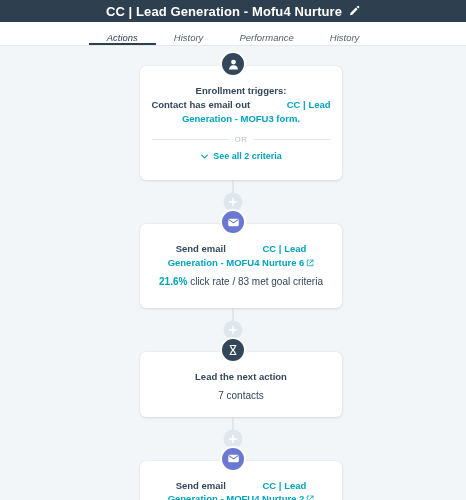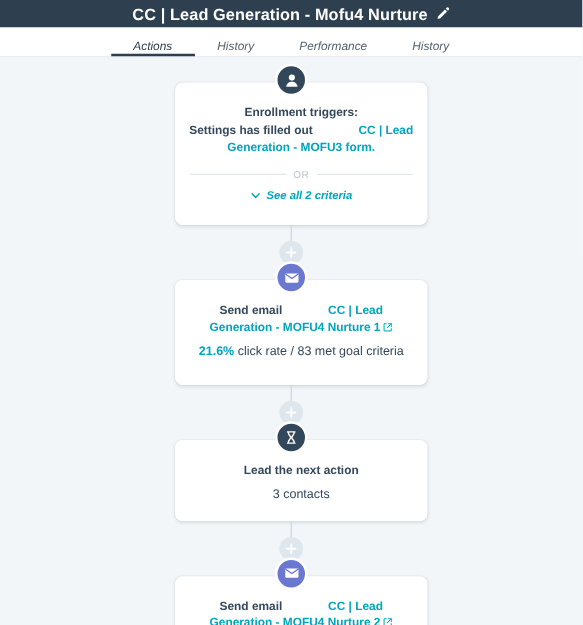--- a/index.html
+++ b/index.html
@@ -167,21 +167,20 @@
   .see-all {
     margin-top: 7px;
     font-size: 9px;
     font-weight: bold;
     color: #00a4bd;
     cursor: pointer;
     display: flex;
     align-items: center;
     justify-content: center;
     gap: 4px;
-    font-style: italic;
   }
   .chev-icon svg { display: block; }
 
   
   .connector {
     position: relative;
     width: 186px;
     margin: 0 auto;
     height: 44px;
   }
@@ -236,21 +235,21 @@
     <div class="node-wrap">
       <div class="node-badge navy">
         <svg width="13" height="13" viewBox="0 0 16 16">
           <circle cx="8" cy="5" r="3" fill="#ffffff"></circle>
           <path d="M2.5 14c0-3 2.5-5 5.5-5s5.5 2 5.5 5z" fill="#ffffff"></path>
         </svg>
       </div>
       <div class="card">
         <div class="card-title">Enrollment triggers:</div>
         <div class="card-title" style="font-weight:bold;">
-          <span>Settings has filled out </span><span class="lnk">CC | Lead Generation - MOFU3 form.</span>
+          <span>Contact has email out </span><span class="lnk">CC | Lead Generation - MOFU3 form.</span>
         </div>
         <div class="or-row">
           <div class="or-line"></div>
           <div class="or-text">OR</div>
           <div class="or-line"></div>
         </div>
         <div class="see-all">
           <span class="chev-icon">
             <svg width="9" height="9" viewBox="0 0 16 16">
               <path d="M3 5.5l5 5 5-5" stroke="#00a4bd" stroke-width="2" fill="none" stroke-linecap="round" stroke-linejoin="round"></path>
@@ -272,21 +271,21 @@
 
     <div class="node-wrap">
       <div class="node-badge purple">
         <svg width="13" height="13" viewBox="0 0 16 16">
           <rect x="1.5" y="3.5" width="13" height="9" rx="1.3" fill="#ffffff"></rect>
           <path d="M2.3 4.4l5.7 4 5.7-4" stroke="#6a78d1" stroke-width="1.3" fill="none" stroke-linecap="round" stroke-linejoin="round"></path>
         </svg>
       </div>
       <div class="card">
         <div class="card-title">
-          <span>Send email </span><span class="lnk">CC | Lead Generation - MOFU4 Nurture 1</span><span class="ext-icon"><svg width="8" height="8" viewBox="0 0 16 16">
+          <span>Send email </span><span class="lnk">CC | Lead Generation - MOFU4 Nurture 6</span><span class="ext-icon"><svg width="8" height="8" viewBox="0 0 16 16">
                 <path d="M6 2H2.5v11.5H14V10" stroke="#00a4bd" stroke-width="1.6" fill="none" stroke-linecap="round" stroke-linejoin="round"></path>
                 <path d="M9.5 2H14v4.5M14 2L7.5 8.5" stroke="#00a4bd" stroke-width="1.6" fill="none" stroke-linecap="round" stroke-linejoin="round"></path>
               </svg></span>
         </div>
         <div class="card-stat">
           <span class="pct">21.6%</span><span> click rate / 83 met goal criteria</span>
         </div>
       </div>
     </div>
 
@@ -300,21 +299,21 @@
     </div>
 
     <div class="node-wrap">
       <div class="node-badge navy">
         <svg width="12" height="12" viewBox="0 0 16 16">
           <path d="M4 2h8M4 14h8M4.8 2.4c0 3 2.6 3.6 2.6 5.6 0 2-2.6 2.6-2.6 5.6M11.2 2.4c0 3-2.6 3.6-2.6 5.6 0 2 2.6 2.6 2.6 5.6" stroke="#ffffff" stroke-width="1.5" fill="none" stroke-linecap="round"></path>
         </svg>
       </div>
       <div class="card" style="padding-bottom:14px;">
         <div class="card-title">Lead the next action</div>
-        <div class="card-stat">3 contacts</div>
+        <div class="card-stat">7 contacts</div>
       </div>
     </div>
 
     <div class="connector">
       <div class="line"></div>
       <div class="plus-btn">
         <svg width="11" height="11" viewBox="0 0 16 16">
           <path d="M8 3v10M3 8h10" stroke="#ffffff" stroke-width="2.2" stroke-linecap="round"></path>
         </svg>
       </div>

